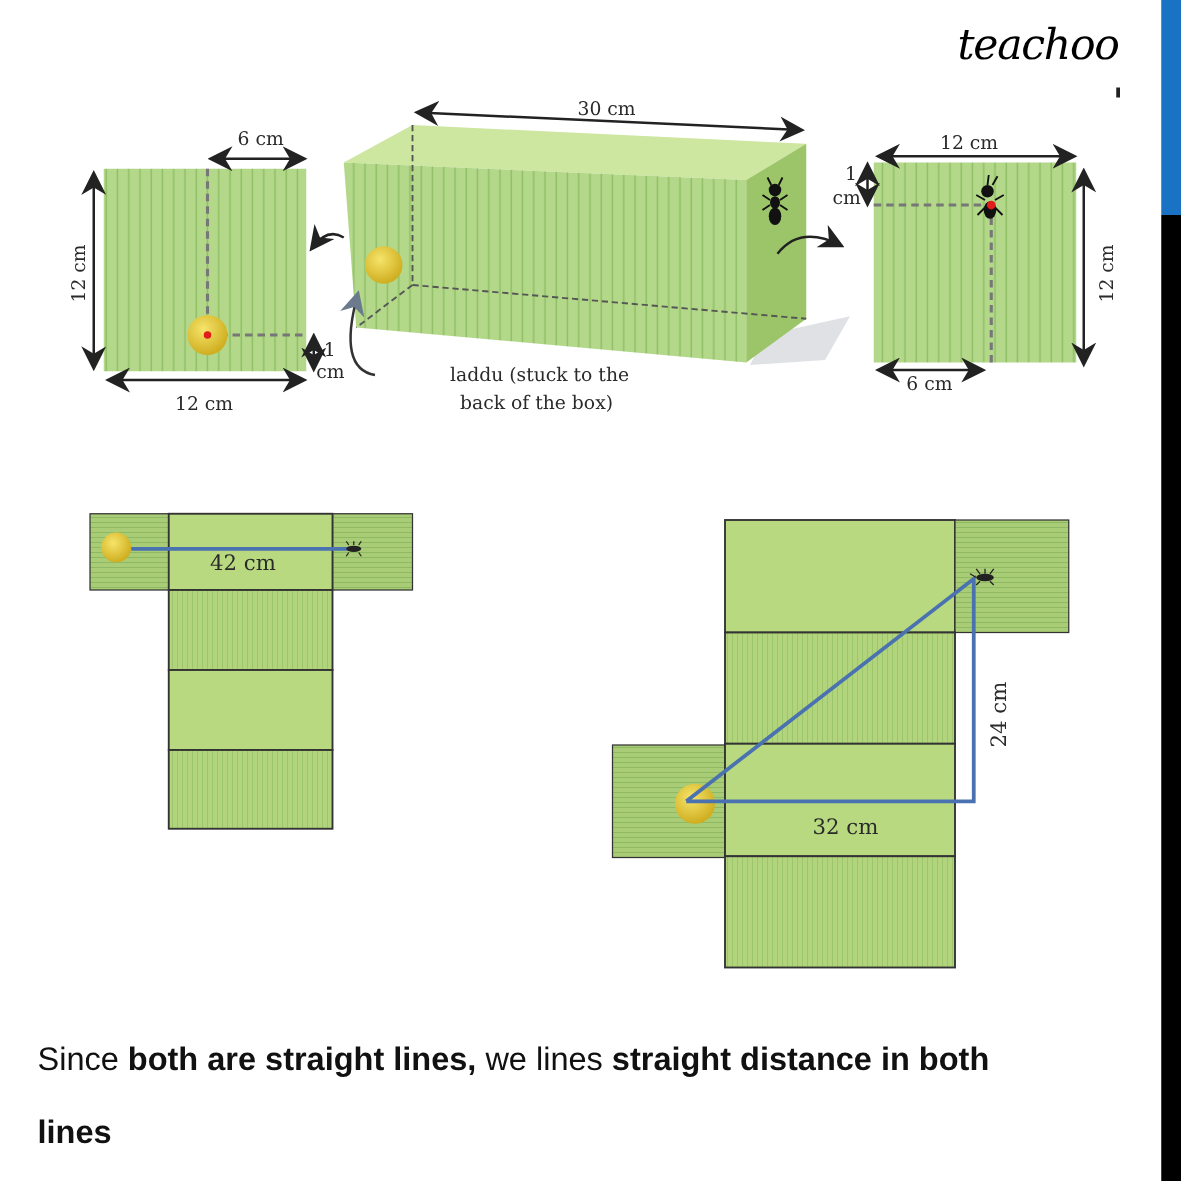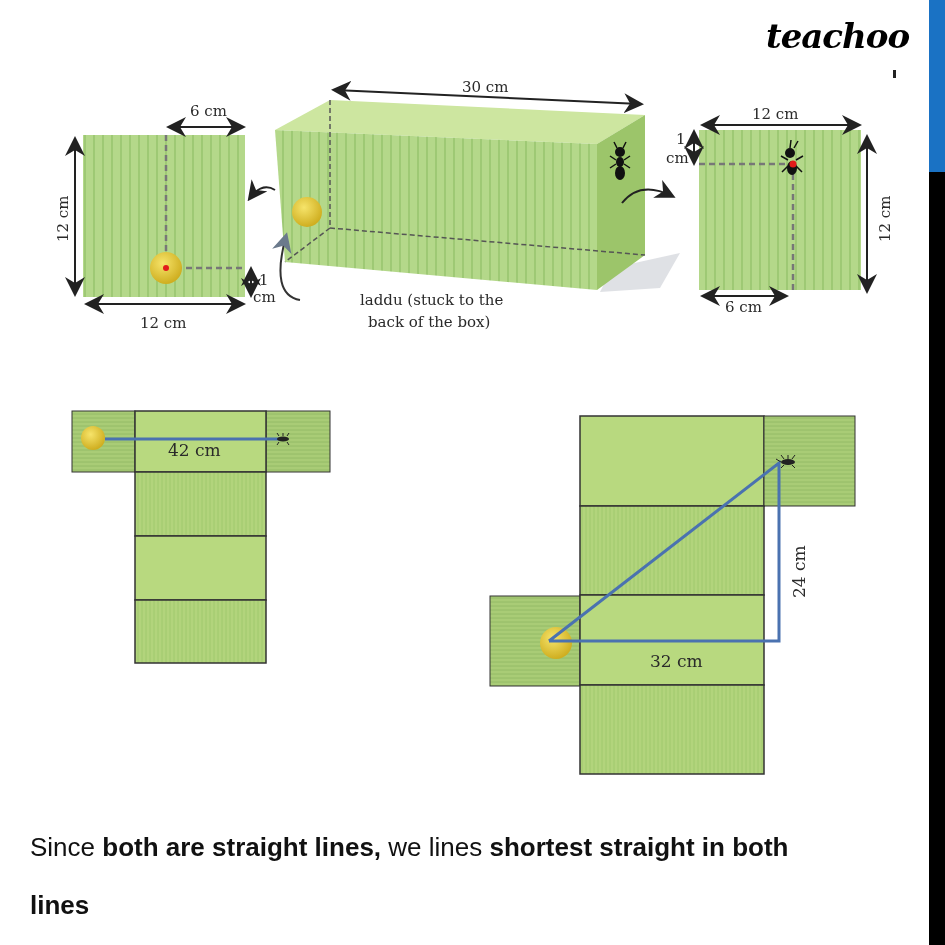--- a/index.html
+++ b/index.html
@@ -1,19 +1,19 @@
 <!DOCTYPE html>
 <html><head>
 <meta charset="utf-8">
 <style>
   html, body { margin:0; padding:0; }
   body { width:945px; height:945px; background:#ffffff; position:relative; overflow:hidden;
          font-family:"DejaVu Serif", serif; color:#222; }
   .abs { position:absolute; }
-  .brand { left:766px; top:16px; font-family:"DejaVu Serif", serif; font-style:italic; font-weight:bold;
+  .brand { left:766px; top:16px; font-family:"DejaVu Serif", serif; font-style:italic; font-weight:normal;
            font-size:34px; letter-spacing:-1px; color:#000; }
   .tick { left:893px; top:70px; width:3px; height:8px; background:#222; }
   .sidebar-blue { left:929px; top:0; width:16px; height:172px; background:#1a72c4; }
   .sidebar-black { left:929px; top:172px; width:16px; height:773px; background:#000; }
   svg.diagram { position:absolute; left:0; top:0; }
   .caption { left:30px; top:818px; font-family:"Liberation Sans", sans-serif; font-size:26px; line-height:58px;
              color:#111; width:860px; }
   .caption b { font-weight:bold;text-align:center; }
   .lbl { font-family:"DejaVu Serif", serif; font-size:15px; fill:#2a2a2a; }
   .lbl16 { font-family:"DejaVu Serif", serif; font-size:17px; fill:#2a2a2a; }
@@ -142,15 +142,15 @@
     <g transform="translate(788,462)">
       <ellipse cx="0" cy="0" rx="7" ry="3" fill="#222"></ellipse>
       <path d="M-4,-3 L-7,-7 M0,-3 L0,-7 M4,-3 L7,-7 M-4,3 L-7,6 M4,3 L7,6 M-7,0 L-12,-3" stroke="#222" stroke-width="1"></path>
     </g>
     <text class="lbl16" x="650" y="667">32 cm</text>
     <text class="lbl16" transform="translate(805,598) rotate(-90)">24 cm</text>
   </g>
 </svg>
 
 <div class="abs caption">
-  <span>Since </span><b>both are straight lines,</b><span> we lines </span><b>shortest straight in both</b><br>
+  <span>Since </span><b>both are straight lines,</b><span> we lines </span><b>straight distance in both</b><br>
   <b>lines</b>
 </div>
 
 </body></html>

